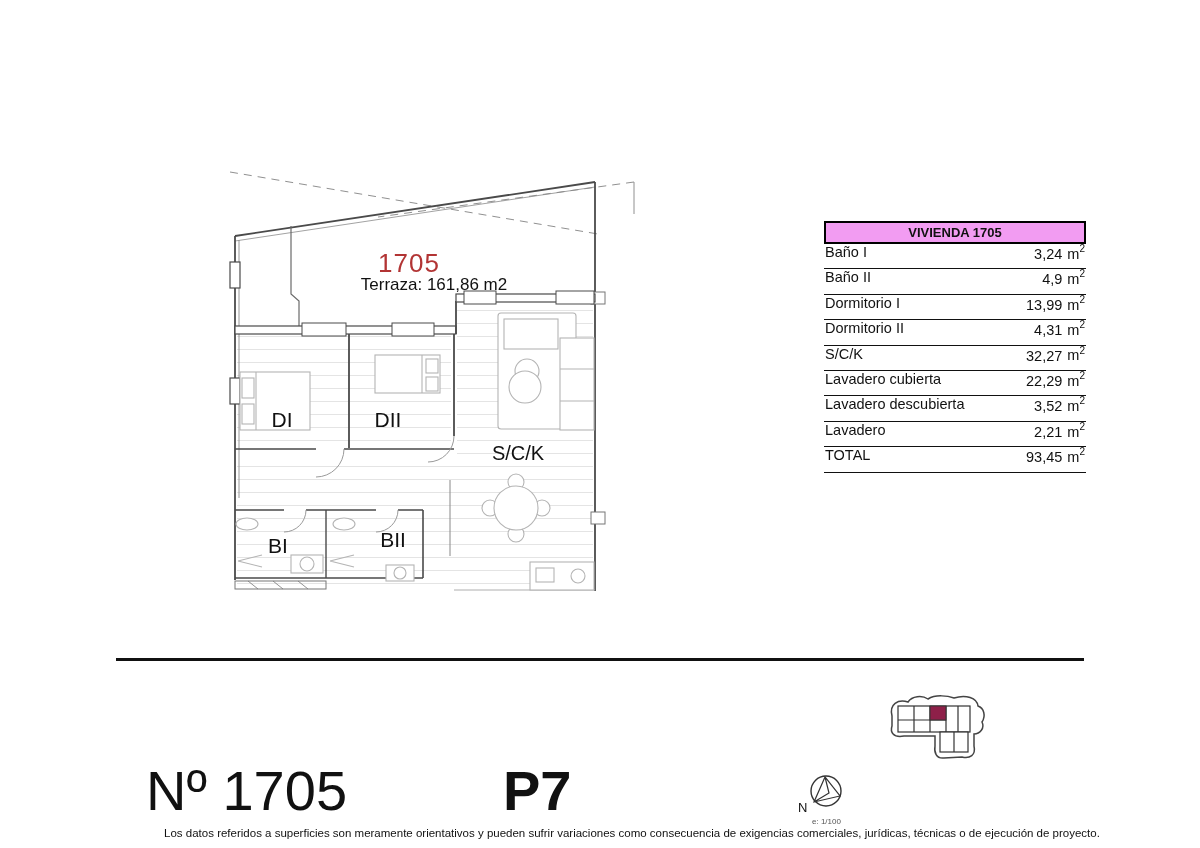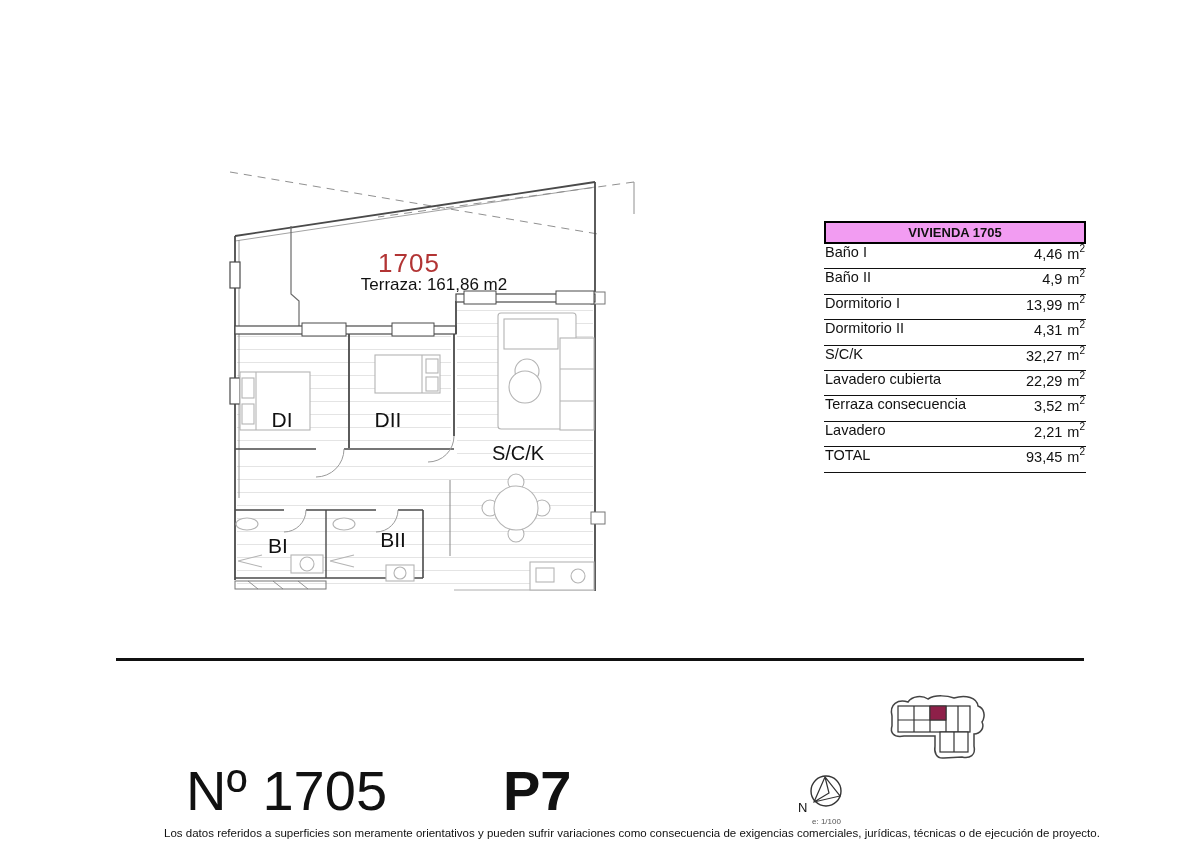--- a/index.html
+++ b/index.html
@@ -23,21 +23,21 @@
     display:flex;justify-content:space-between;
     font-size:14.5px;padding:0 1px 2px 1px;
   }
   .trow.total-row{}
   .tvalue{white-space:nowrap;}
   .tvalue .ubase{margin-left:5px;}
   .tvalue sup{font-size:10px;position:relative;top:-1px;}
   
   .divider{position:absolute;left:116px;top:658px;width:968px;height:3px;background:#111;}
   
-  .unit-number-big{position:absolute;left:146px;top:758px;font-size:56px;color:#111;margin-left:40px;}
+  .unit-number-big{position:absolute;left:146px;top:758px;font-size:56px;color:#111;}
   .floor-big{position:absolute;left:503px;top:758px;font-size:56px;color:#111;font-weight:bold;}
   .building-svg{position:absolute;left:878px;top:690px;}
   .building-highlight{fill:var(--building_highlight,#8e2049);}
   .compass-svg{position:absolute;left:792px;top:770px;}
   .compass-n{fill:#111;font-size:13px;}
   .compass-scale{fill:#555;font-size:8px;}
   .disclaimer{
     position:absolute;left:0;top:827px;width:100%;box-sizing:border-box;padding-left:64px;
     text-align:center;font-size:11.5px;color:#111;
   }
@@ -153,21 +153,21 @@
     <text x="290" y="292" text-anchor="middle" class="room-label">S/C/K</text>
     <text x="50" y="385" text-anchor="middle" class="room-label" style="font-size:21px">BI</text>
     <text x="165" y="379" text-anchor="middle" class="room-label" style="font-size:21px">BII</text>
   </svg>
 
   <div class="areas-table">
     <div class="t-header">VIVIENDA 1705</div>
 
     <div class="trow">
       <span>Baño I</span>
-      <span class="tvalue"><span>4,46</span><span class="ubase">m</span><sup>2</sup></span>
+      <span class="tvalue"><span>3,24</span><span class="ubase">m</span><sup>2</sup></span>
     </div>
     <div class="trow">
       <span>Baño II</span>
       <span class="tvalue"><span>4,9</span><span class="ubase">m</span><sup>2</sup></span>
     </div>
     <div class="trow">
       <span>Dormitorio I</span>
       <span class="tvalue"><span>13,99</span><span class="ubase">m</span><sup>2</sup></span>
     </div>
     <div class="trow">
@@ -176,21 +176,21 @@
     </div>
     <div class="trow">
       <span>S/C/K</span>
       <span class="tvalue"><span>32,27</span><span class="ubase">m</span><sup>2</sup></span>
     </div>
     <div class="trow">
       <span>Lavadero cubierta</span>
       <span class="tvalue"><span>22,29</span><span class="ubase">m</span><sup>2</sup></span>
     </div>
     <div class="trow">
-      <span>Terraza consecuencia</span>
+      <span>Lavadero descubierta</span>
       <span class="tvalue"><span>3,52</span><span class="ubase">m</span><sup>2</sup></span>
     </div>
     <div class="trow">
       <span>Lavadero</span>
       <span class="tvalue"><span>2,21</span><span class="ubase">m</span><sup>2</sup></span>
     </div>
 
     <div class="trow total-row">
       <span>TOTAL</span>
       <span class="tvalue"><span>93,45</span><span class="ubase">m</span><sup>2</sup></span>

